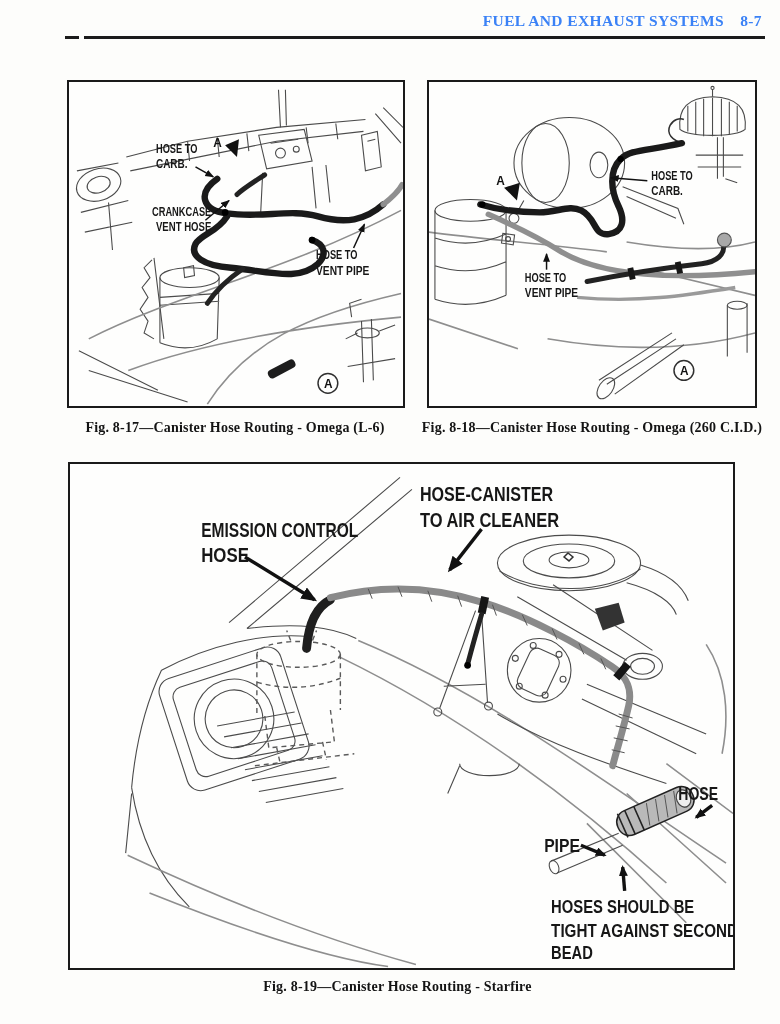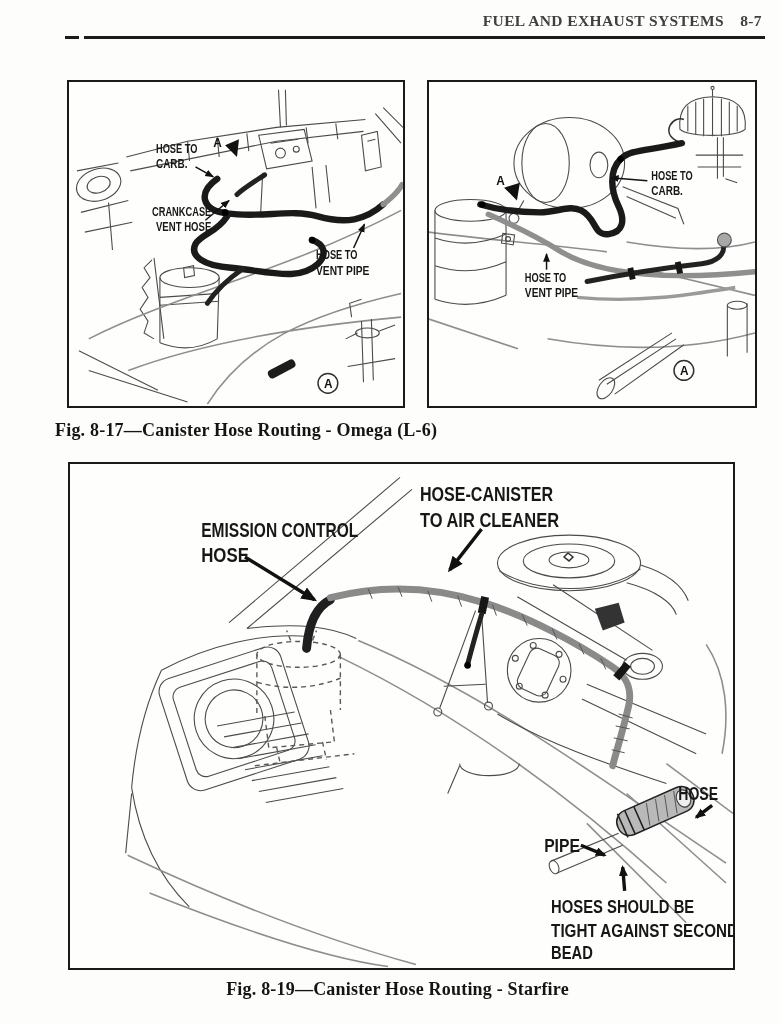--- a/index.html
+++ b/index.html
@@ -1,30 +1,30 @@
 <!DOCTYPE html>
 <html><head>
 <meta charset="utf-8">
 <style>
   html,body{margin:0;padding:0;background:#e9e9e7;}
   .page{position:relative;width:780px;height:1024px;background:#fdfdfb;overflow:hidden;
         font-family:"Liberation Serif",serif;color:#161616;}
   
   .hdr{position:absolute;top:12px;left:0;right:18px;text-align:right;
-       font-weight:bold;font-size:15.5px;letter-spacing:.4px;color:#404040;margin-left:40px;}
+       font-weight:bold;font-size:15.5px;letter-spacing:.4px;color:#3b82f6;margin-left:40px;}
   .hdr .pg{margin-left:16px;}
   .rule-a{position:absolute;top:36px;left:65px;width:14px;height:2.6px;background:#1b1b1b;}
   .rule-b{position:absolute;top:36px;left:84px;width:681px;height:2.6px;background:#1b1b1b;}
   
   .figbox{position:absolute;background:#fefefd;border:2.2px solid #1a1a1a;box-sizing:border-box;}
   #box1{left:67px;top:80px;width:338px;height:328px;}
   #box2{left:427px;top:80px;width:330px;height:328px;}
   #box3{left:68px;top:462px;width:667px;height:508px;}
   .figbox svg{display:block;width:100%;height:100%;}
-  .cap{position:absolute;height:20px;text-align:center;font-weight:bold;font-size:18px;
+  .cap{position:absolute;height:20px;text-align:center;font-weight:bold;font-size:14px;
        letter-spacing:.2px;color:#141414;white-space:nowrap;}
   #cap1{left:55px;top:420px;width:360px;}
   #cap2{left:415px;top:420px;width:354px;}
   #cap3{left:64px;top:979px;width:667px;}
   
   .ln{fill:none;stroke:#4b4b4b;stroke-width:1.1;}
   .lnb{fill:none;stroke:#303030;stroke-width:1.5;}
   .ln2{fill:none;stroke:#8e8e8e;stroke-width:1.6;}
   .dash{fill:none;stroke:#5a5a5a;stroke-width:1.4;stroke-dasharray:5 4;}
   .hd{fill:none;stroke:#1a1a1a;stroke-width:6.5;stroke-linecap:round;}
@@ -165,20 +165,21 @@
       <text class="tl tl13" x="97" y="216" textLength="54" lengthAdjust="spacingAndGlyphs">VENT PIPE</text>
       <text class="amark" x="68" y="102">A</text>
       <g>
         <circle class="lnb" cx="258" cy="290" r="10"></circle>
         <text class="amark" x="254" y="294.5">A</text>
       </g>
     </svg>
   </div>
 
   <div class="cap" id="cap1">Fig. 8-17—Canister Hose Routing - Omega (L-6)</div>
+  <div class="cap" id="cap2">Fig. 8-18—Canister Hose Routing - Omega (260 C.I.D.)</div>
 
   <div class="figbox" id="box3">
     <svg viewBox="0 0 667 504">
       <defs>
         <marker id="f3ah" markerUnits="userSpaceOnUse" markerWidth="13" markerHeight="11" refX="9" refY="4.5" orient="auto">
           <path d="M0,0 L11,4.5 L0,9 Z" fill="#111"></path>
         </marker>
         <marker id="f3ahbig" markerUnits="userSpaceOnUse" markerWidth="20" markerHeight="16" refX="13" refY="6.5" orient="auto">
           <path d="M0,0 L16,6.5 L0,13 Z" fill="#111"></path>
         </marker>

